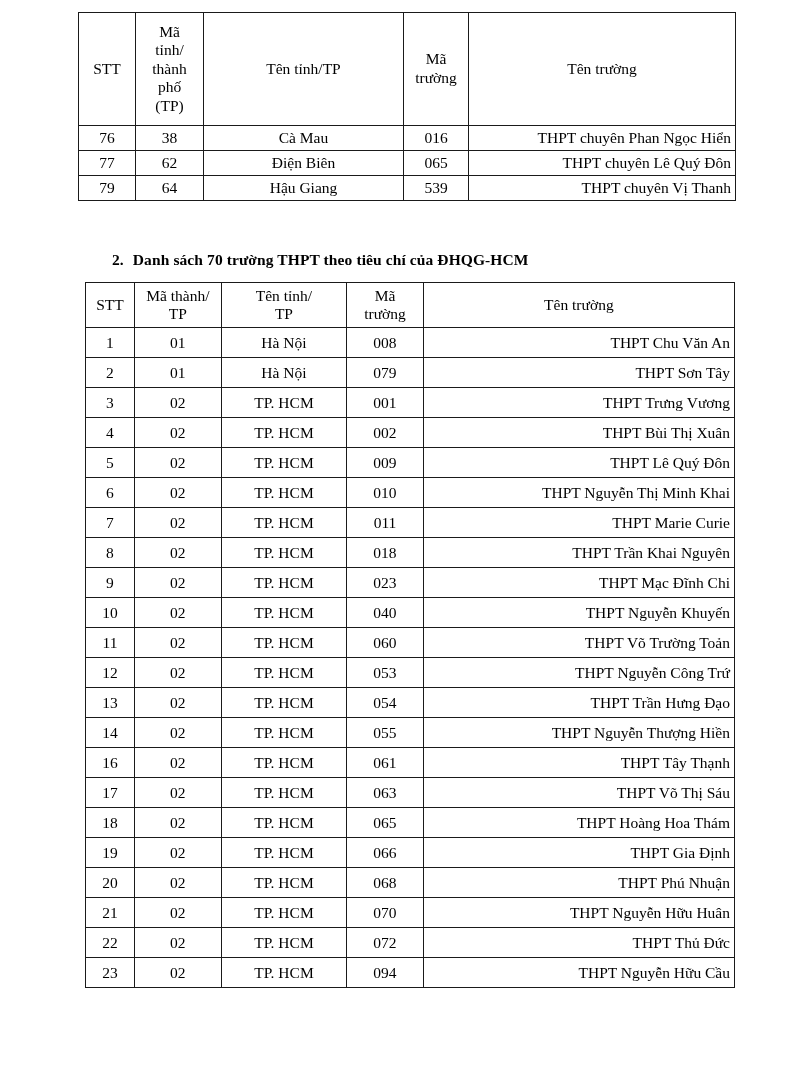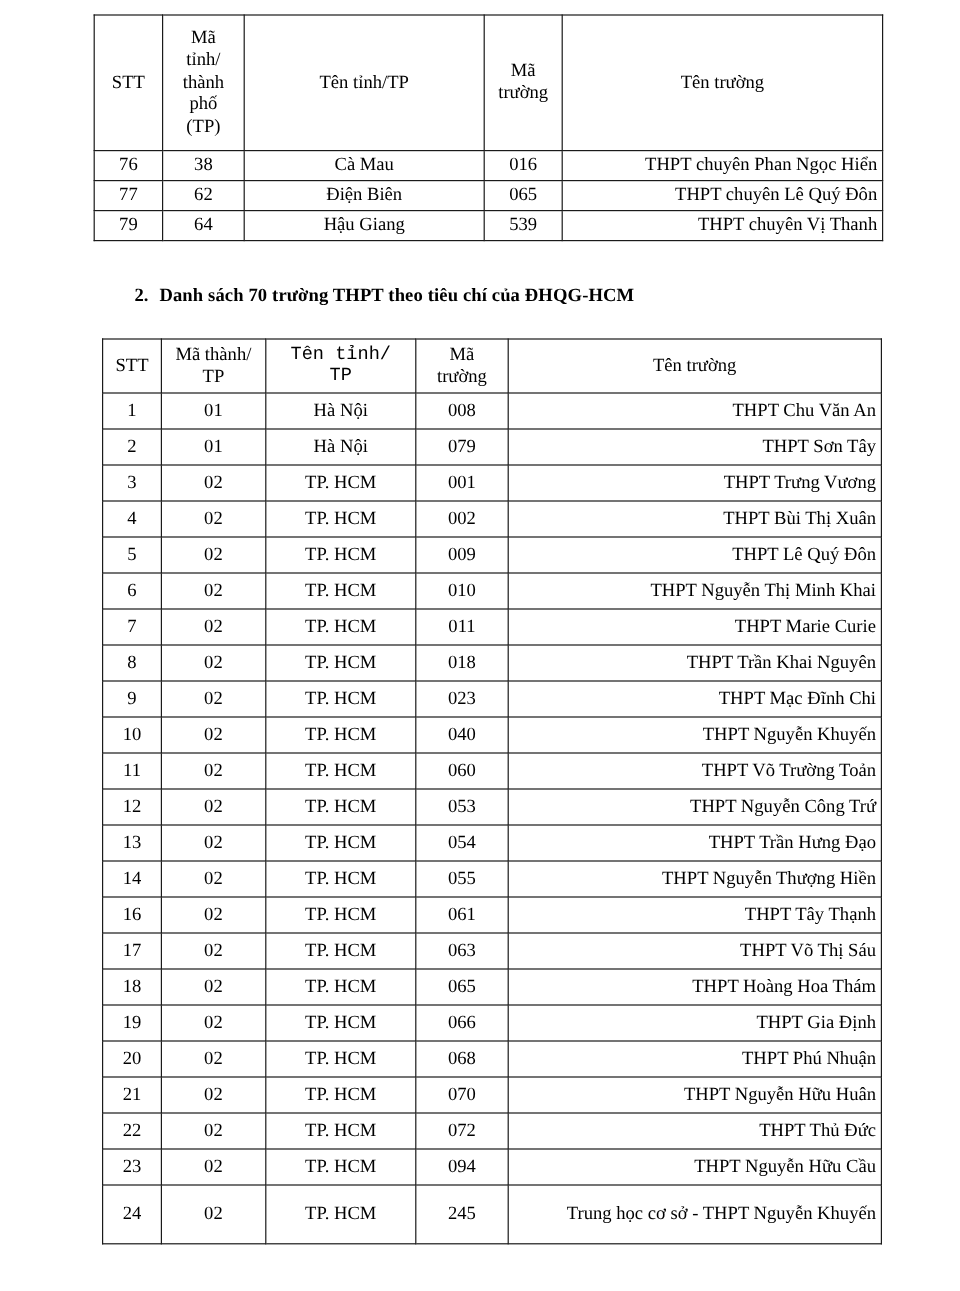--- a/index.html
+++ b/index.html
@@ -60,38 +60,38 @@
     vertical-align: middle;
     font-size: 15.5px;
     line-height: 1.2;
   }
   #table-one tbody td { height: 25px; }
 
   
   #section-heading {
     position: absolute;
     left: 112px;
-    top: 238px;
+    top: 251px;
     font-size: 15.5px;
     font-weight: bold;
     letter-spacing: 0.1px;
     white-space: nowrap;
   }
   #section-heading .num { margin-right: 9px; }
 
   
   #table-two-wrap {
     position: absolute;
     left: 85px;
     top: 282px;
   }
   #table-two { width: 650px; }
   #table-two th.h-stt    { width: 48px; }
   #table-two th.h-ma-t   { width: 85px; }
-  #table-two th.h-ten-t  { width: 123px; font-family: Liberation Mono, monospace; }
+  #table-two th.h-ten-t  { width: 123px; }
   #table-two th.h-ma-tr  { width: 75px; }
   #table-two th.h-ten-tr { width: 305px; }
   #table-two thead th {
     height: 45px;
     text-align: center;
     vertical-align: middle;
     line-height: 1.16;
   }
   #table-two tbody td { height: 30px; }
   #table-two tbody tr.tall td { height: 49px; }
@@ -325,24 +325,17 @@
             <td class="c-center">072</td>
             <td class="c-left">THPT Thủ Đức</td>
           </tr>
           <tr>
             <td class="c-center">23</td>
             <td class="c-center">02</td>
             <td class="c-center">TP. HCM</td>
             <td class="c-center">094</td>
             <td class="c-left">THPT Nguyễn Hữu Cầu</td>
           </tr>
-          <tr class="tall">
-            <td class="c-center">24</td>
-            <td class="c-center">02</td>
-            <td class="c-center">TP. HCM</td>
-            <td class="c-center">245</td>
-            <td class="c-left">Trung học cơ sở - THPT Nguyễn Khuyến</td>
-          </tr>
         </tbody>
     </table>
   </div>
 
 </div>
 
 </body></html>

